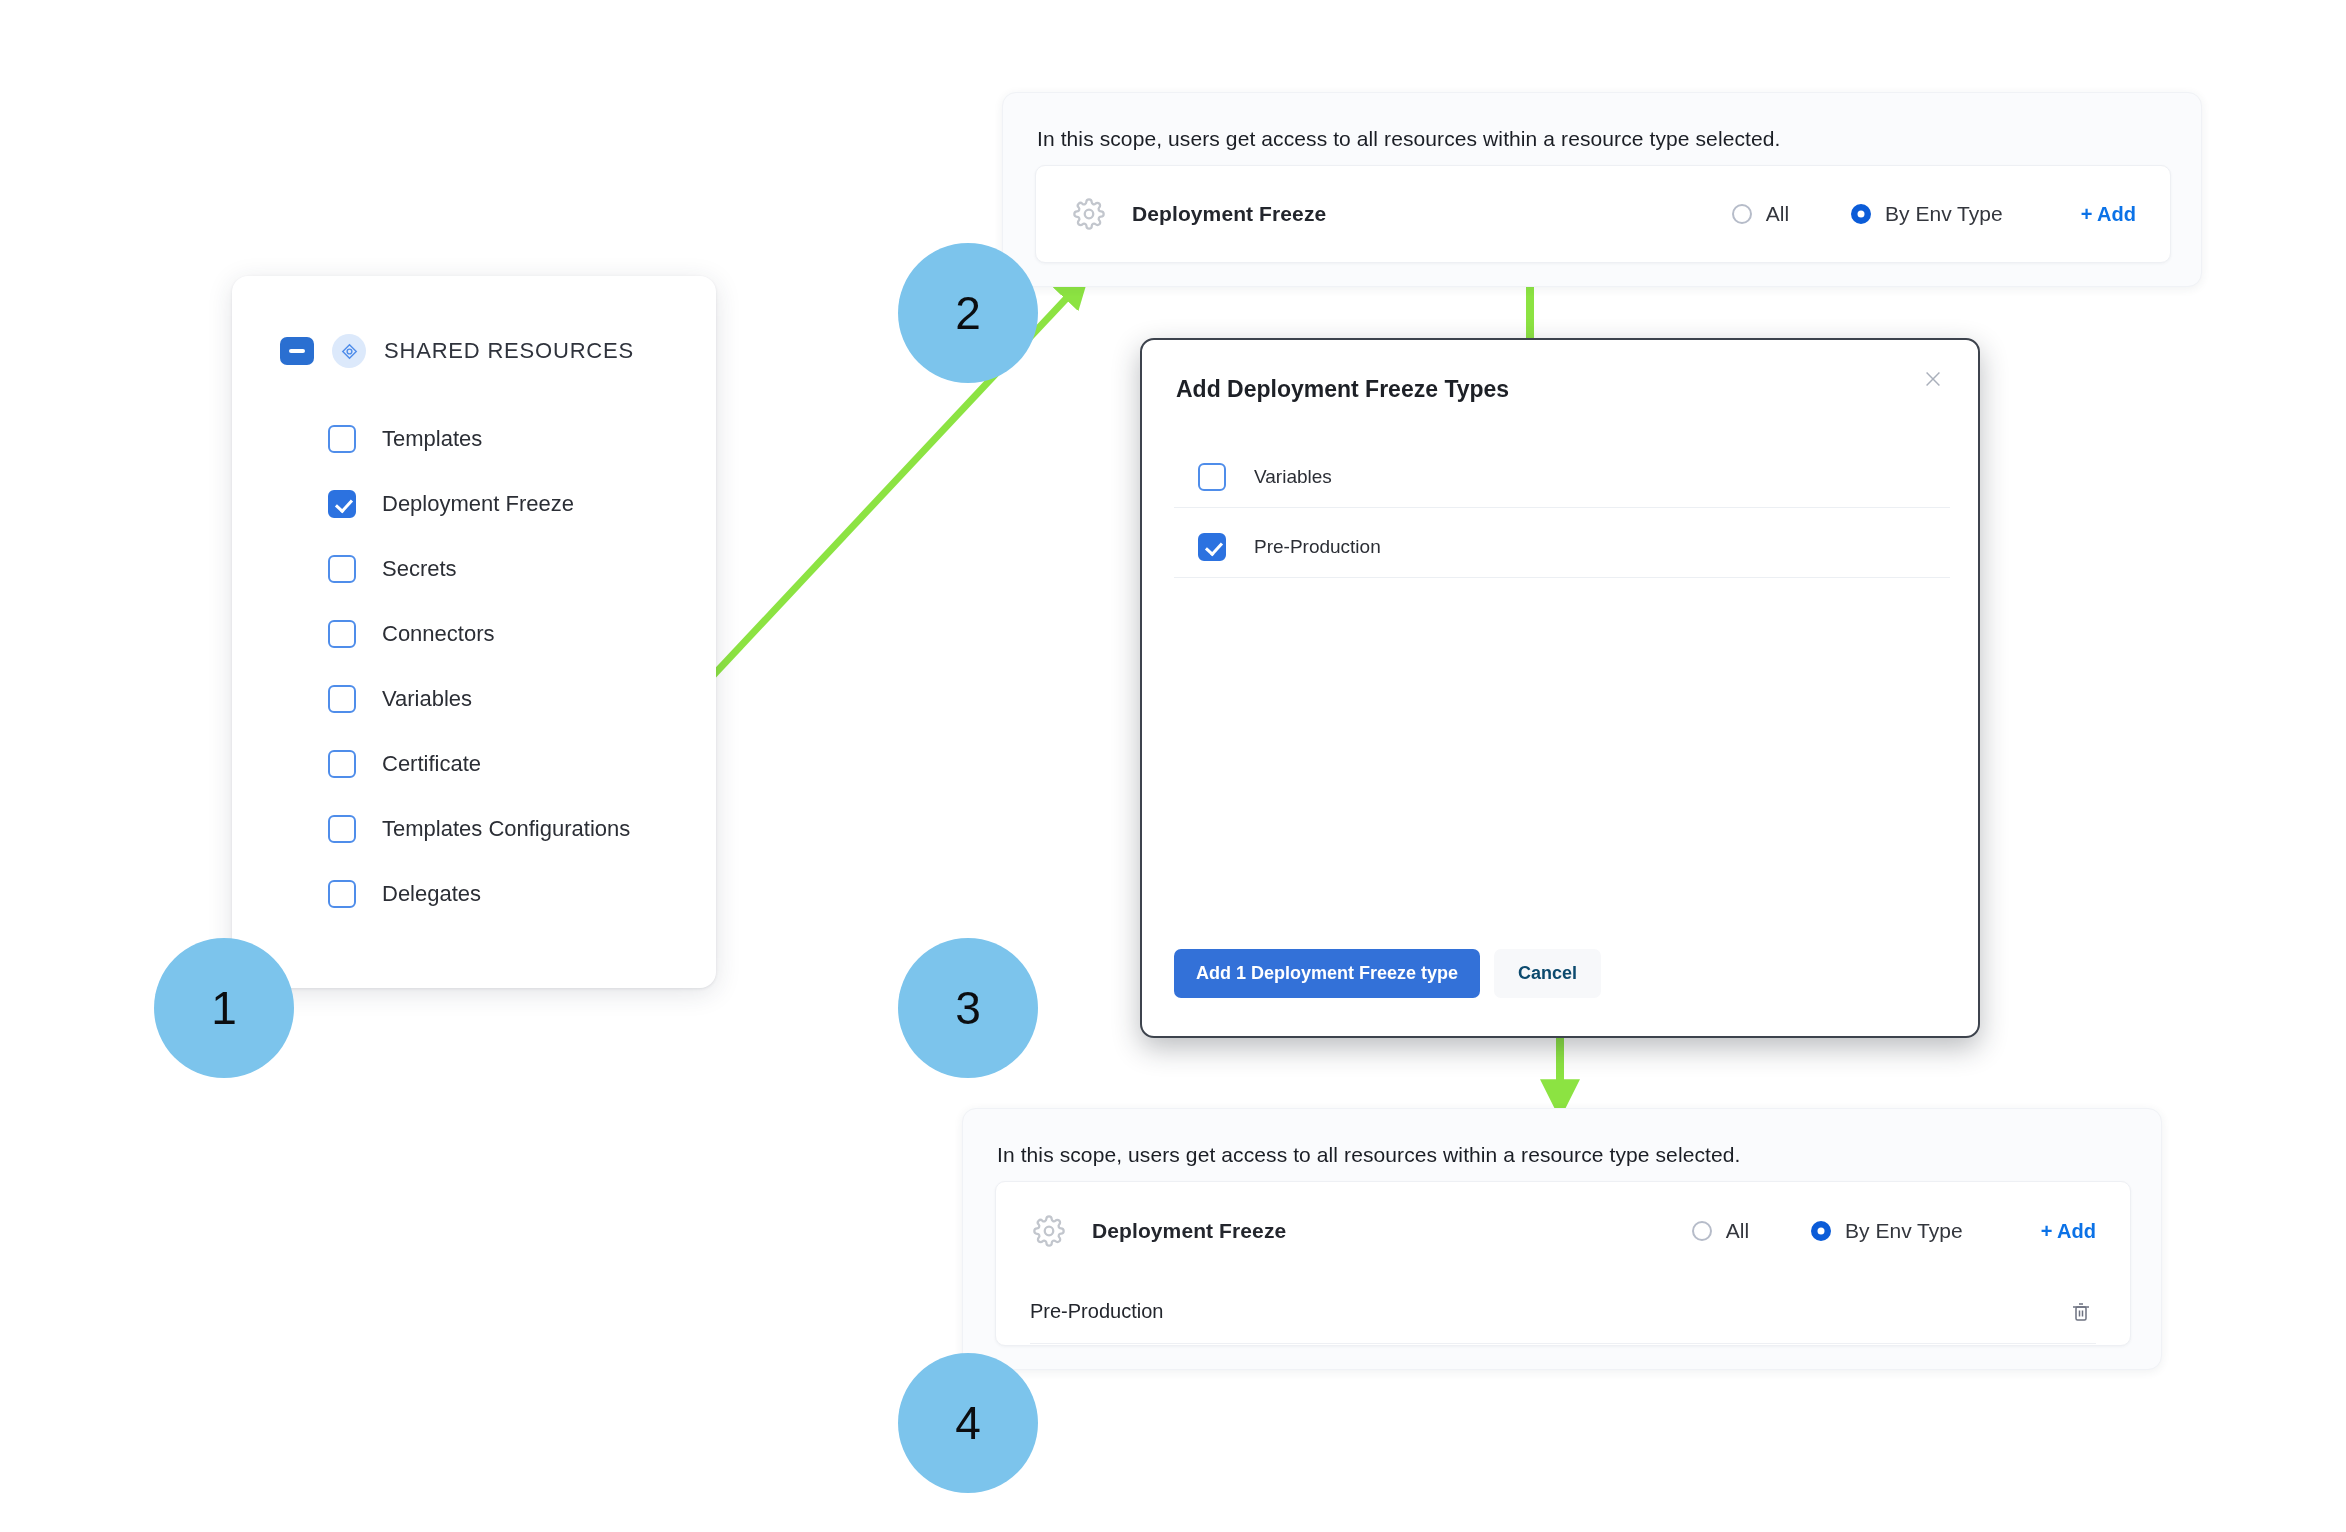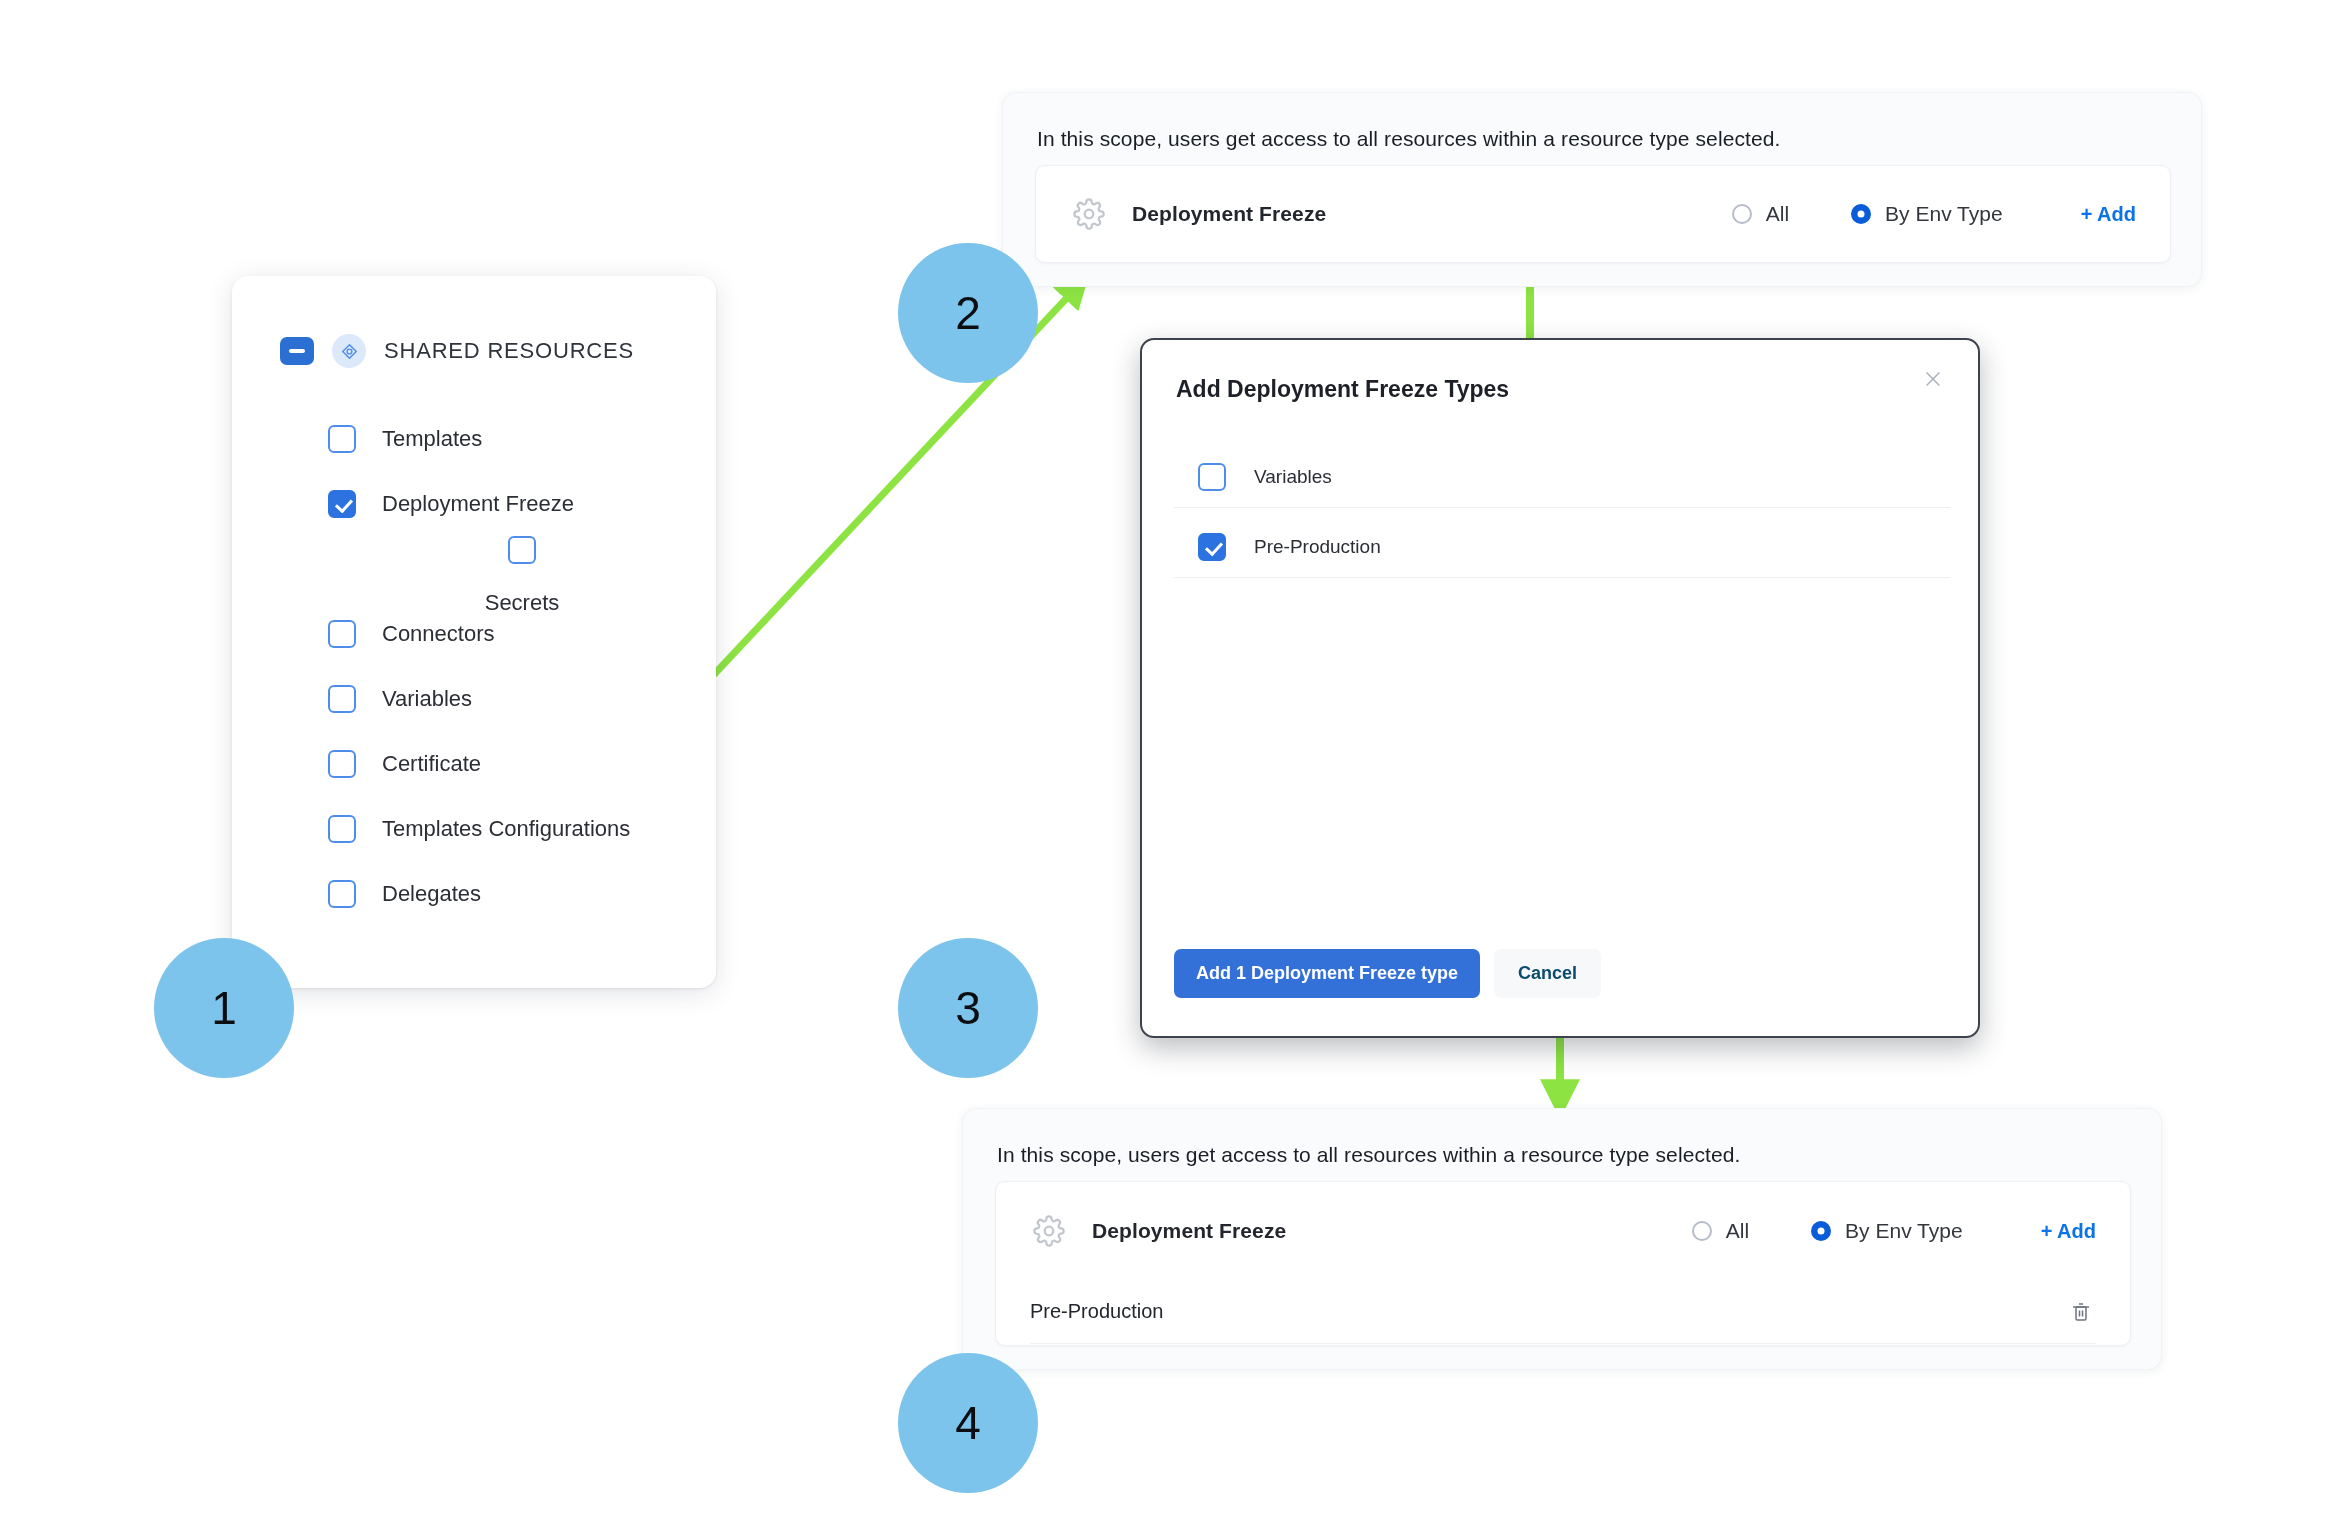--- a/index.html
+++ b/index.html
@@ -208,21 +208,21 @@
     </div>
     <div class="tree-list" id="tree-list">
         <div class="tree-item" style="padding-left: 96px;">
           <span class="cbx"></span>
           <span class="tree-label">Templates</span>
         </div>
         <div class="tree-item" style="padding-left: 96px;">
           <span class="cbx on"></span>
           <span class="tree-label">Deployment Freeze</span>
         </div>
-        <div class="tree-item" style="padding-left: 96px; flex-direction: column;">
+        <div class="tree-item" style="padding-left: 96px;">
           <span class="cbx"></span>
           <span class="tree-label">Secrets</span>
         </div>
         <div class="tree-item" style="padding-left: 96px;">
           <span class="cbx"></span>
           <span class="tree-label">Connectors</span>
         </div>
         <div class="tree-item" style="padding-left: 96px;">
           <span class="cbx"></span>
           <span class="tree-label">Variables</span>

